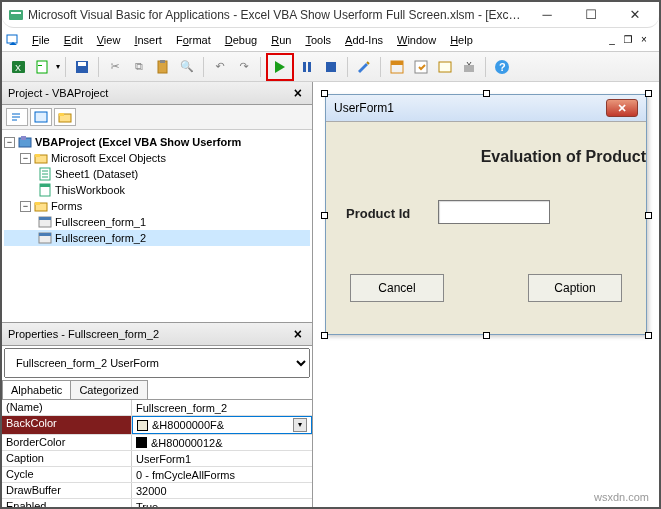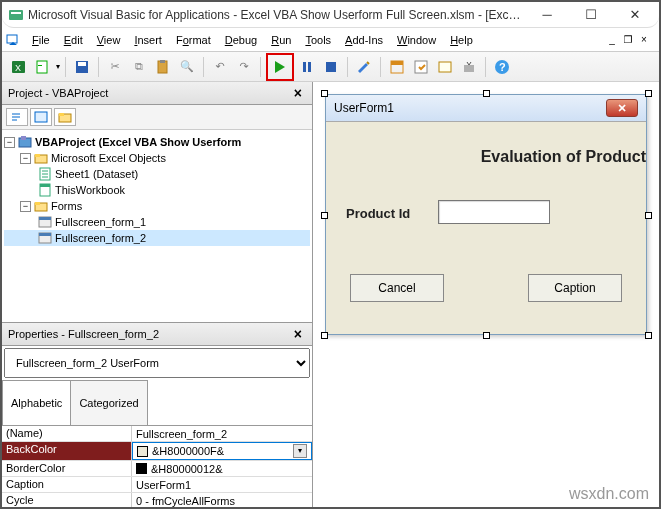--- a/index.html
+++ b/index.html
@@ -29,21 +29,21 @@
 .tree-item { display: flex; align-items: center; padding: 1px 0; white-space: nowrap; }
 .tree-item.selected { background: #cce8ff; }
 .expander { width: 11px; height: 11px; border: 1px solid #888; display: inline-flex; align-items:center; justify-content:center; font-size: 9px; line-height:9px; margin-right: 3px; cursor:pointer; background:#fff;}
 .ticon { width: 14px; height: 14px; margin-right: 3px; display:inline-block;}
 .indent1 { padding-left: 16px; }
 .indent2 { padding-left: 34px; }
 .props { flex:1; display:flex; flex-direction:column; overflow:hidden;}
 .prop-combo { margin:2px; }
 .prop-combo select { width: 100%; font-size:11px; padding:7px;}
 .prop-tabs { display:flex; border-bottom:1px solid #999; background:#fff;}
-.prop-tab { padding:16px 8px; border:1px solid #999; border-bottom:none; margin-right:-1px; cursor:pointer; background:#f4f4f4;}
+.prop-tab { padding:3px 8px; border:1px solid #999; border-bottom:none; margin-right:-1px; cursor:pointer; background:#f4f4f4;}
 .prop-tab.active { background:#fff; }
 .prop-grid { flex:1; overflow:auto; background:#fff;}
 .prop-row { display:flex; border-bottom:1px solid #ddd; min-height:16px;}
 .prop-key { width:130px; padding:1px 4px; border-right:1px solid #ccc; cursor:pointer;}
 .prop-val { flex:1; padding:1px 4px; display:flex; align-items:center; cursor:pointer;}
 .prop-row.sel .prop-key { background:#7f1d1d; color:#fff;}
 .prop-row.sel .prop-val { border:1px solid #0078d7;}
 .swatch { width:11px; height:11px; border:1px solid #000; margin-right:4px;}
 .dd { margin-left:auto; width:14px; height:14px; background:#e8e8e8; border:1px solid #888; text-align:center; line-height:12px; font-size:8px;}
 .designer { flex:1; background:#fff; position:relative; padding:8px;}
@@ -52,21 +52,21 @@
 .userform { width:322px; background:#ece9d8; border:1px solid #7b9ebd; box-shadow:2px 2px 4px rgba(0,0,0,.2);}
 .uf-title { background: linear-gradient(#e8f0fa,#cfe0f5); padding:4px 8px; display:flex; align-items:center; border-bottom:1px solid #aaa; font-size:12px;}
 .uf-close { margin-left:auto; background: linear-gradient(#e9967a, #c0392b); border:1px solid #8b3a2f; color:#fff; width:32px; height:18px; border-radius:3px; text-align:center; line-height:16px; font-weight:bold; cursor:pointer; font-size:11px;}
 .uf-body { height:212px; position:relative; background-image: radial-gradient(#888 0.5px, transparent 0.5px); background-size: 8px 8px; background-position: 4px 4px;}
 .uf-heading { position:absolute; top:26px; left:0; right:0; text-align:right; font-size:16px; font-weight:bold; color:#222;}
 .uf-label { position:absolute; top:84px; left:20px; font-size:13px; font-weight:bold; color:#222;}
 .uf-input { position:absolute; top:78px; left:112px; width:112px; height:24px; background:#fff; border:1px solid #777; box-shadow: inset 1px 1px 1px rgba(0,0,0,.15);}
 .uf-btn { position:absolute; top:152px; width:94px; height:28px; background:#f0f0e8; border:1px solid #888; font-size:12px; cursor:pointer; display:flex; align-items:center; justify-content:center;}
 .uf-btn.cancel { left:24px; }
 .uf-btn.eval { right:24px; }
-.watermark { position:absolute; bottom:4px; right:10px; font-size:16px; color:#999;}
+.watermark { position:absolute; bottom:4px; right:10px; font-size:11px; color:#999;}
 </style>
 </head>
 <body>
 
 <div class="titlebar">
   <span class="icon">
     <svg width="16" height="16">
         <rect x="1" y="3" width="14" height="10" fill="#4a7" rx="1"></rect>
         <rect x="3" y="5" width="10" height="2" fill="#fff"></rect>
       </svg>

